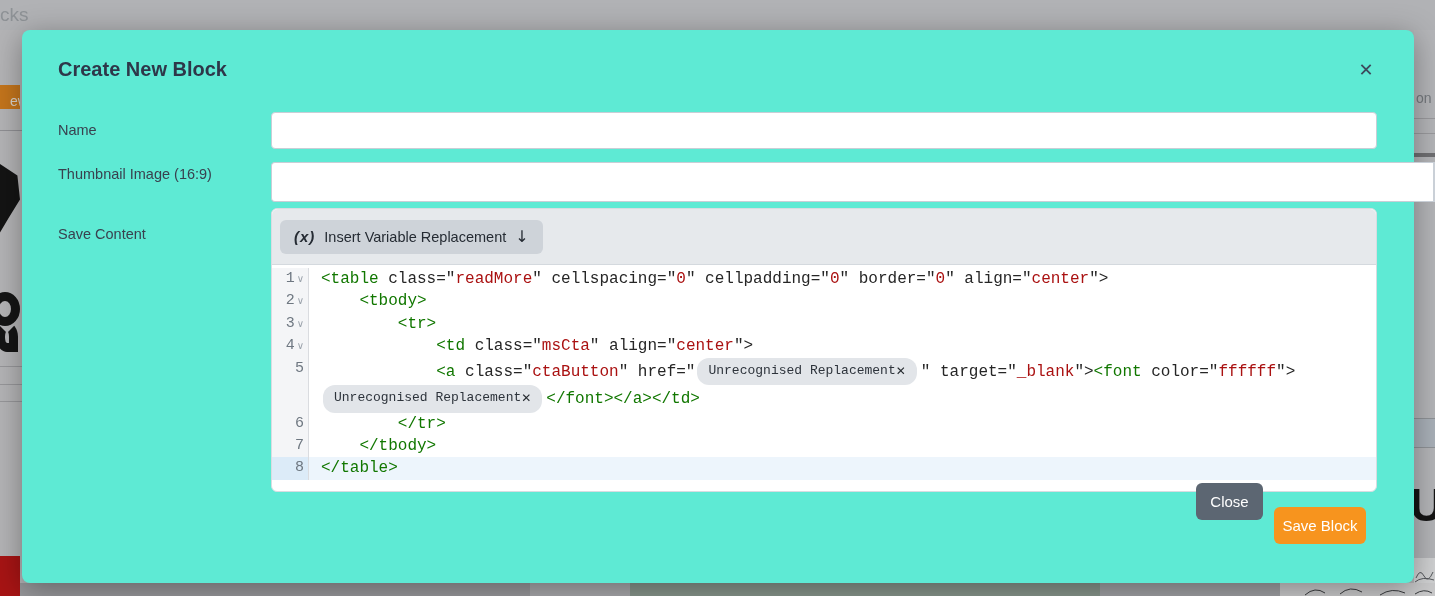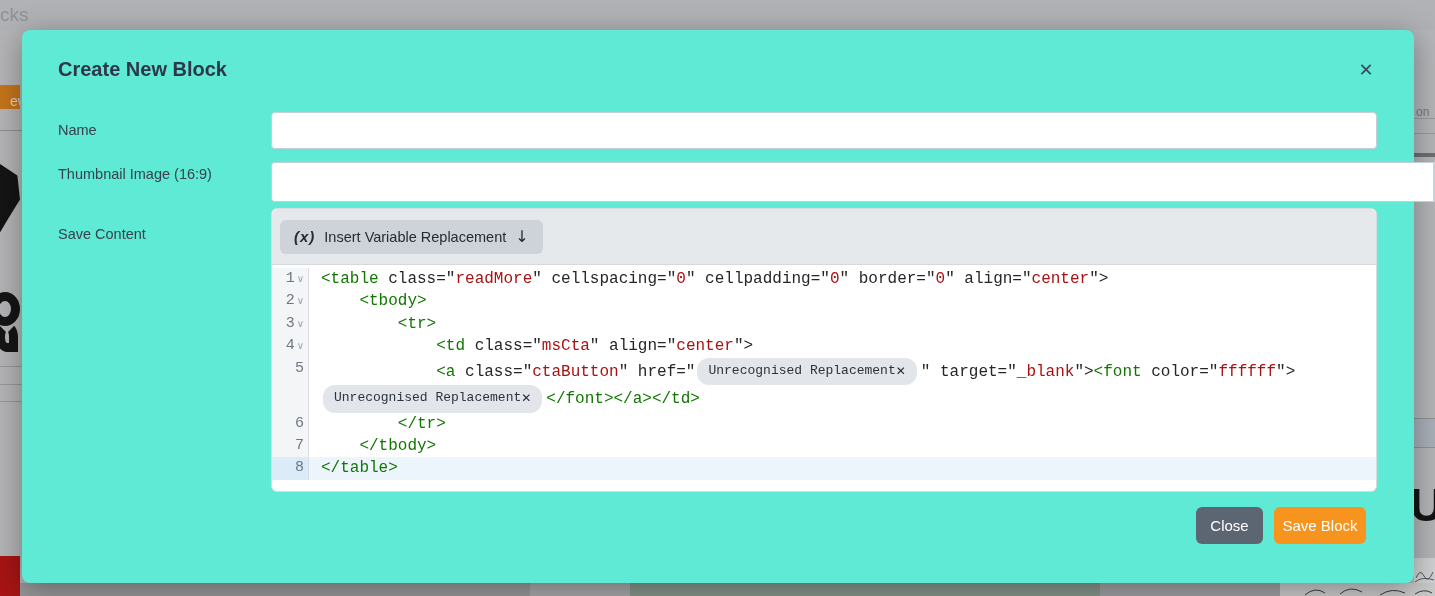--- a/index.html
+++ b/index.html
@@ -16,21 +16,21 @@
   .bd-heading-frag { left:0; top:4px; color:#8e9296; font-size:19px; }
   .bd-create-frag { left:0; top:85px; width:20px; height:24px; background:#c4751c; color:#d8d3cc; font-size:14px; line-height:33px; padding-left:10px; overflow:hidden; }
   .bd-hr1 { left:0; top:130px; width:22px; height:1px; background:#909094; }
   .bd-blk1 { left:-6px; top:160px; width:26px; height:86px; background:#141414; clip-path:polygon(0 0,90% 18%,100% 46%,55% 68%,0 96%); }
   .bd-ring { left:-10px; top:292px; width:30px; height:34px; border:9px solid #151515; border-radius:50%; }
   .bd-hook { left:-4px; top:322px; width:22px; height:30px; border:9px solid #151515; border-radius:50% 50% 0 50%; border-top-color:transparent; }
   .bd-hr2 { left:0; top:366px; width:22px; height:1px; background:#97979a; }
   .bd-hr3 { left:0; top:384px; width:22px; height:1px; background:#97979a; }
   .bd-hr4 { left:0; top:401px; width:22px; height:1px; background:#97979a; }
   .bd-red { left:0; top:556px; width:20px; height:40px; background:#a71414; }
-  .bd-on-frag { left:1416px; top:90px; color:#75797e; font-size:12px;margin-top:15px; }
+  .bd-on-frag { left:1416px; top:90px; color:#75797e; font-size:14px; }
   .bd-rhr1 { left:1414px; top:118px; width:21px; height:1px; background:#9a9a9d; }
   .bd-rhr2 { left:1414px; top:133px; width:21px; height:1px; background:#9a9a9d; }
   .bd-rthick { left:1414px; top:153px; width:21px; height:4px; background:#6f6f72; }
   .bd-rblock { left:1414px; top:418px; width:21px; height:30px; background:#a9b0b8; border-top:1px solid #8f9397; border-bottom:1px solid #8f9397; }
   .bd-us-frag { left:1410px; top:478px; color:#141414; font-size:46px; font-weight:700; letter-spacing:-2px; }
   .bd-sketch { left:1414px; top:558px; width:21px; height:25px; background:#cfd0d1; }
   .bd-bs2 { left:530px; top:583px; width:100px; height:13px; background:#a8a8ab; }
   .bd-bs3 { left:630px; top:583px; width:470px; height:13px; background:#87958b; }
   .bd-bs4 { left:1100px; top:583px; width:180px; height:13px; background:#9fa0a3; }
   .bd-bs5 { left:1280px; top:583px; width:155px; height:13px; background:#c9c9ca; }
@@ -65,21 +65,21 @@
   .code-sub.haspill { line-height:24.5px; }
   .row.active .gut { background:#dcebf8; }
   .row.active .codecell { background:#edf5fc; }
   .tag { color:var(--tag-green,#117700); }
   .str { color:var(--string-red,#aa1111); }
   .plain { color:#262626; }
   .pill { display:inline-flex; align-items:center; background:#e2e5e9; border-radius:12px; padding:1px 11px 2px 11px; margin:0 4px 0 2px; font-size:13px; color:#2d333b; vertical-align:middle; cursor:default; }
   .pill .pill-x { font-family:"DejaVu Sans",sans-serif; font-size:12px; color:#24292e; cursor:pointer; }
 
   
-  .btn-close { position:absolute; left:1174px; top:477px; width:67px; height:37px; background:var(--slate-button,#5c6672); color:#fff; border:none; border-radius:6px; font-size:15px; cursor:pointer; font-family:"Liberation Sans",sans-serif; }
+  .btn-close { position:absolute; left:1174px; top:453px; width:67px; height:37px; background:var(--slate-button,#5c6672); color:#fff; border:none; border-radius:6px; font-size:15px; cursor:pointer; font-family:"Liberation Sans",sans-serif; }
   .btn-save { position:absolute; left:1252px; top:477px; width:92px; height:37px; background:var(--accent-orange,#f7941e); color:#fff; border:none; border-radius:6px; font-size:15px; cursor:pointer; font-family:"Liberation Sans",sans-serif; }
 </style>
 </head>
 <body>
 
 <div class="canvas">
 
   <div class="bd bd-topstrip"></div>
   <div class="bd bd-leftcol"></div>
   <div class="bd bd-rightcol"></div>

